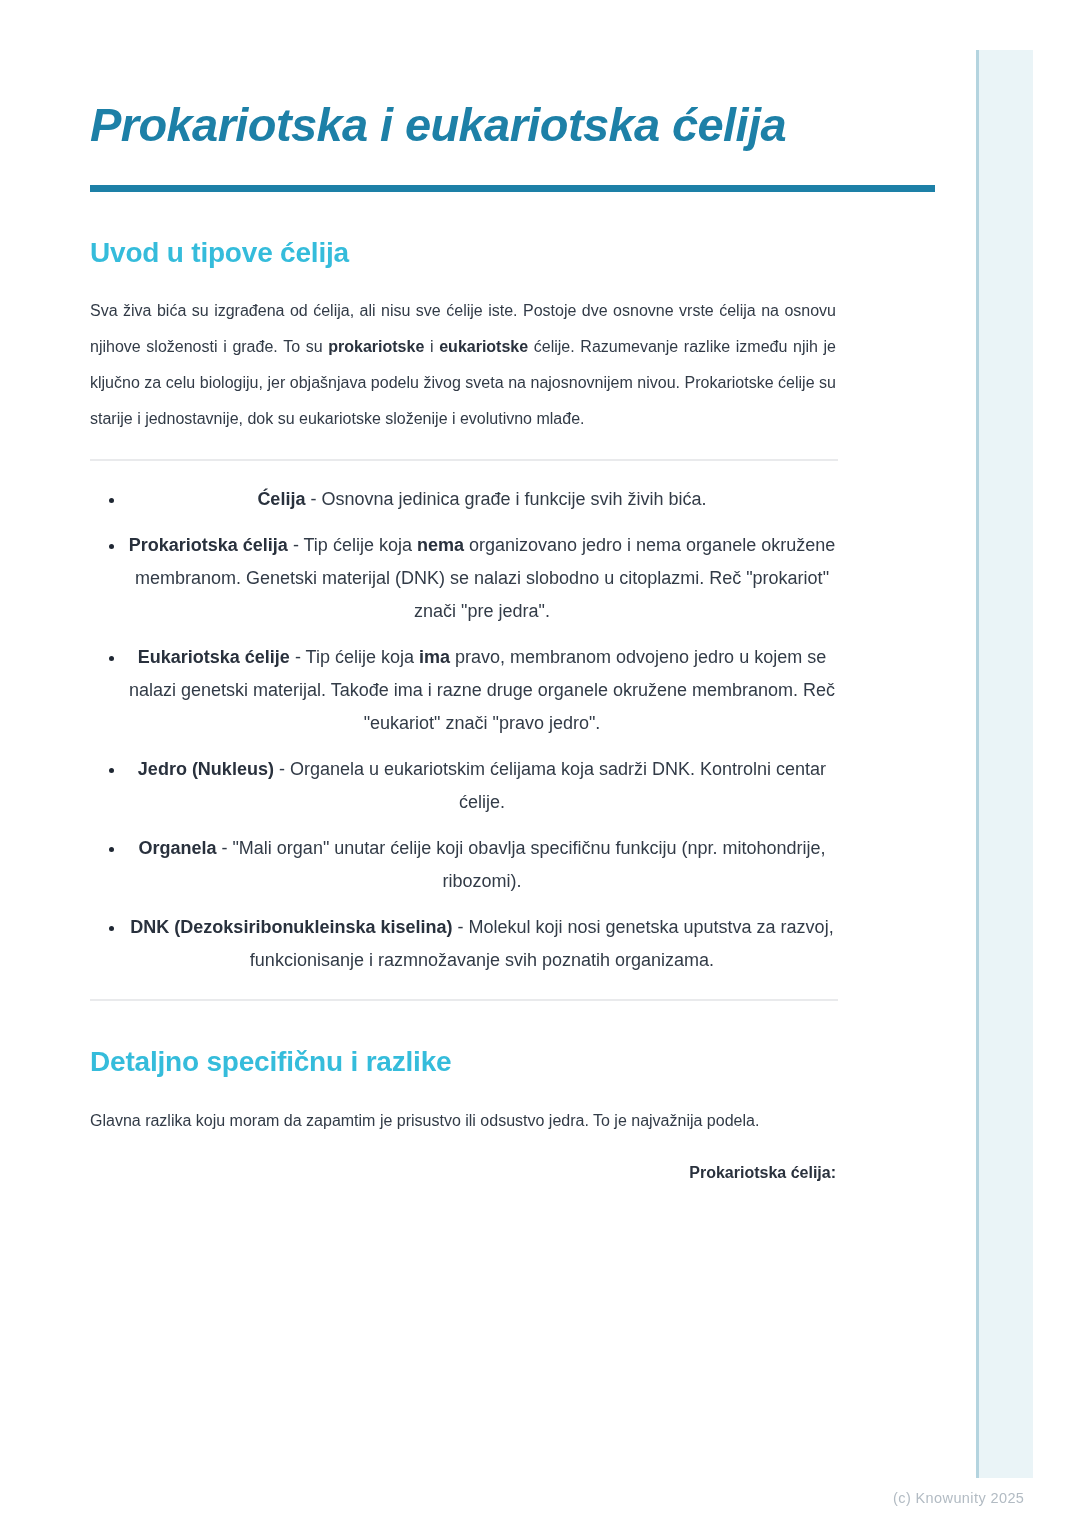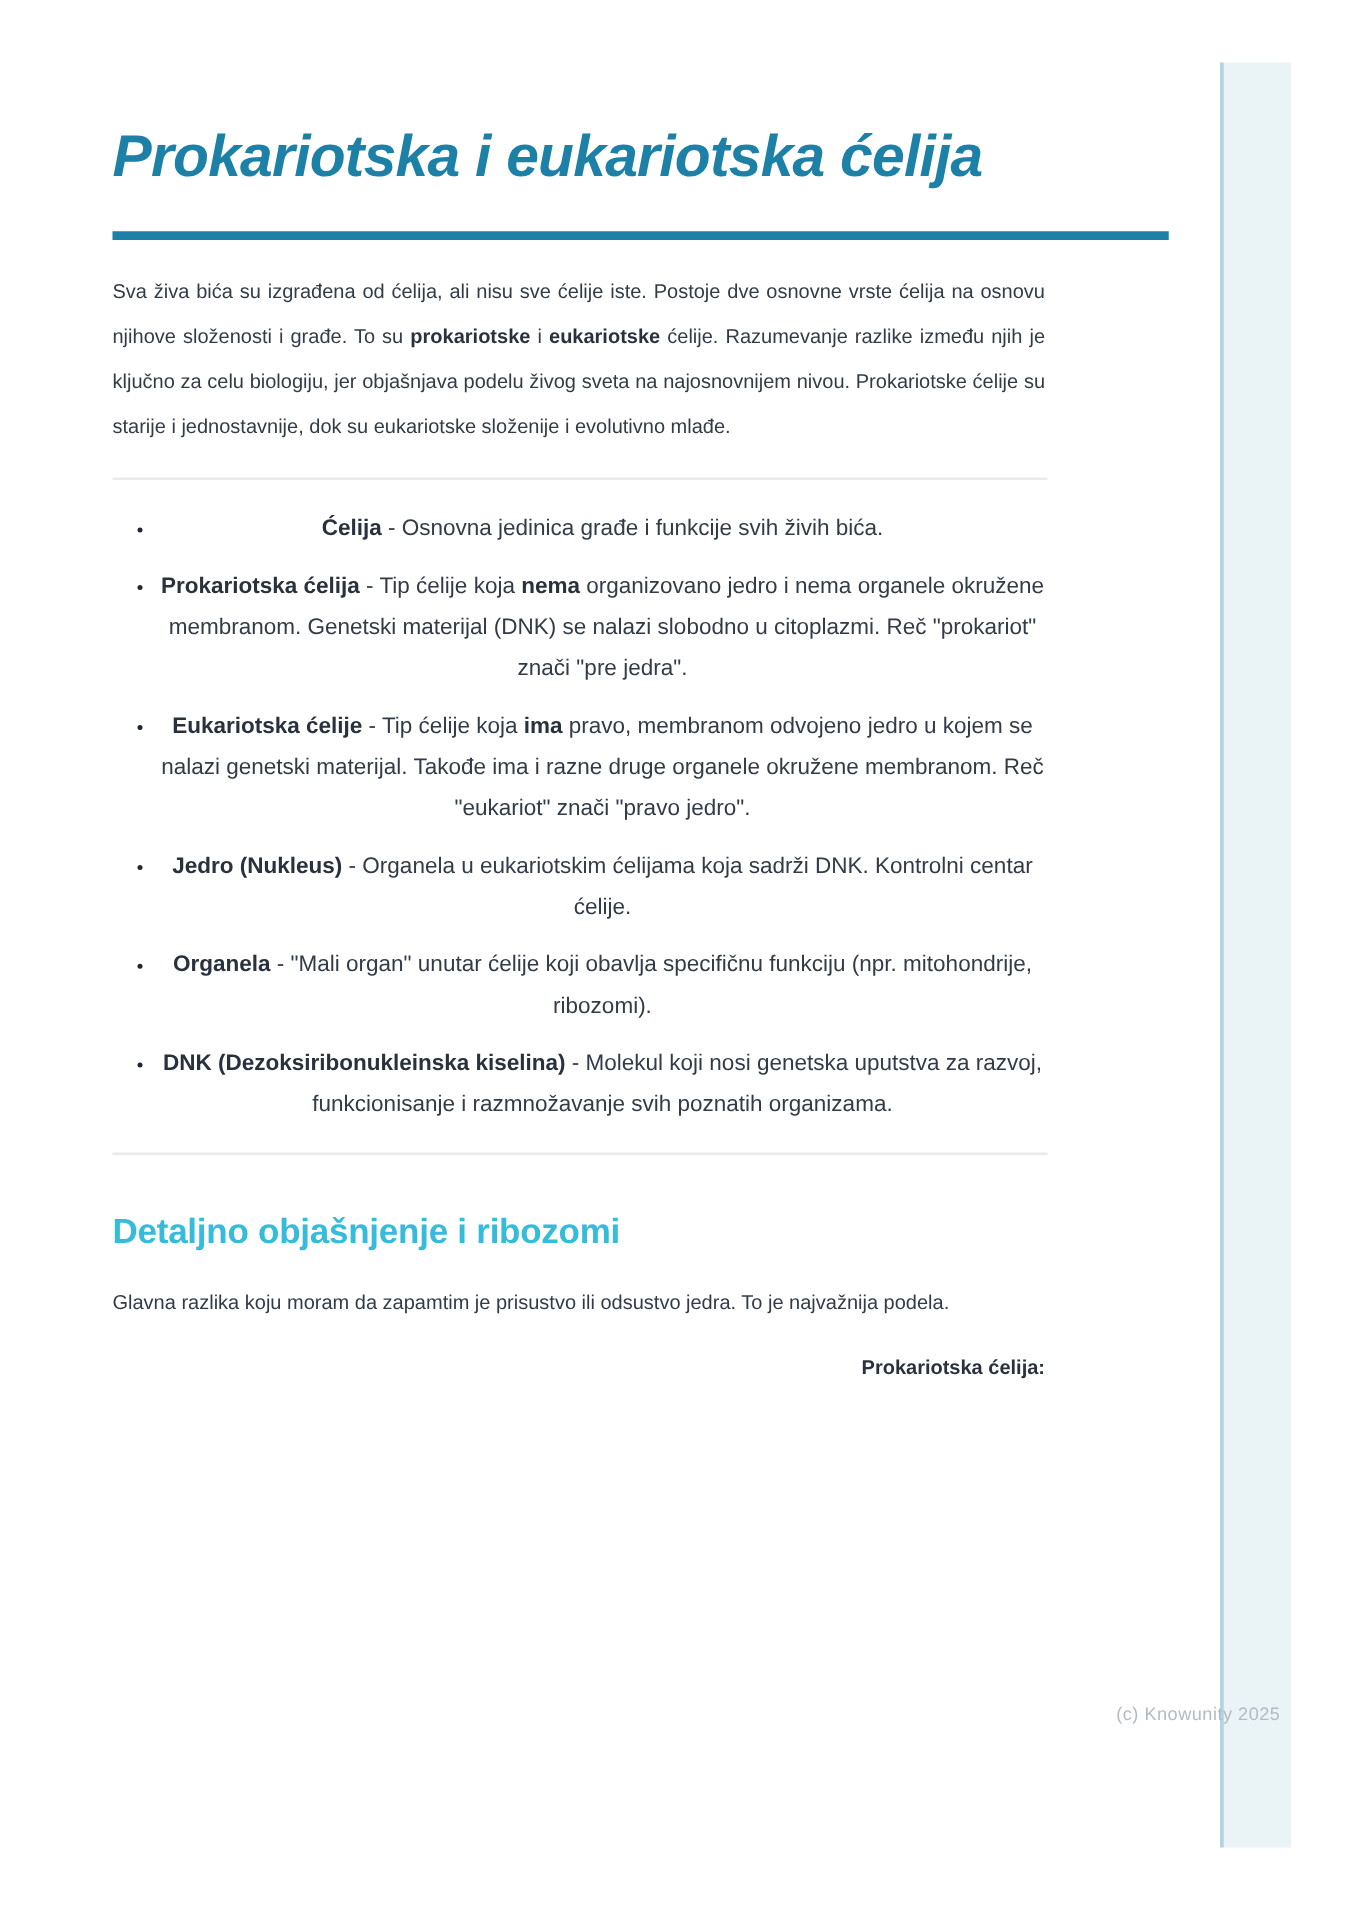--- a/index.html
+++ b/index.html
@@ -88,58 +88,59 @@
   .bullets li::marker {
     color: #1f2733;
     font-size: 16px;
   }
   .para-bold {
     margin-top: 16px;
     text-align: right;
   }
   .watermark {
     position: absolute;
-    top: 1364px;
+    top: 1490px;
     left: 893px;
     font-size: 14.5px;
     color: #b2bbc3;
     letter-spacing: 0.4px;
     z-index: 3;
   }
 </style>
 </head>
 <body>
 
 <div class="side-stripe"></div>
 
 <div class="content">
 
   <h1 class="doc-title">Prokariotska i eukariotska ćelija</h1>
   <div class="title-rule"></div>
 
   <section>
+    <h2 class="section-heading">Uvod u tipove ćelija</h2>
     <p class="para"><span>Sva živa bića su izgrađena od ćelija, ali nisu sve ćelije iste. Postoje dve osnovne vrste ćelija na osnovu njihove složenosti i građe. To su </span><strong>prokariotske</strong><span> i </span><strong>eukariotske</strong><span> ćelije. Razumevanje razlike između njih je ključno za celu biologiju, jer objašnjava podelu živog sveta na najosnovnijem nivou. Prokariotske ćelije su starije i jednostavnije, dok su eukariotske složenije i evolutivno mlađe.</span></p>
   </section>
 
   <hr class="divider">
 
   <section>
     <ul class="bullets">
         <li><strong>Ćelija</strong><span> - Osnovna jedinica građe i funkcije svih živih bića.</span></li>
         <li><strong>Prokariotska ćelija</strong><span> - Tip ćelije koja </span><strong>nema</strong><span> organizovano jedro i nema organele okružene membranom. Genetski materijal (DNK) se nalazi slobodno u citoplazmi. Reč "prokariot" znači "pre jedra".</span></li>
         <li><strong>Eukariotska ćelije</strong><span> - Tip ćelije koja </span><strong>ima</strong><span> pravo, membranom odvojeno jedro u kojem se nalazi genetski materijal. Takođe ima i razne druge organele okružene membranom. Reč "eukariot" znači "pravo jedro".</span></li>
         <li><strong>Jedro (Nukleus)</strong><span> - Organela u eukariotskim ćelijama koja sadrži DNK. Kontrolni centar ćelije.</span></li>
         <li><strong>Organela</strong><span> - "Mali organ" unutar ćelije koji obavlja specifičnu funkciju (npr. mitohondrije, ribozomi).</span></li>
         <li><strong>DNK (Dezoksiribonukleinska kiselina)</strong><span> - Molekul koji nosi genetska uputstva za razvoj, funkcionisanje i razmnožavanje svih poznatih organizama.</span></li>
       </ul>
   </section>
 
   <hr class="divider">
 
   <section>
-    <h2 class="section-heading">Detaljno objašnjenje i ribozomi</h2>
+    <h2 class="section-heading">Detaljno specifičnu i razlike</h2>
     <p class="para"><span>Glavna razlika koju moram da zapamtim je prisustvo ili odsustvo jedra. To je najvažnija podela.</span></p>
     <p class="para para-bold"><strong>Prokariotska ćelija:</strong></p>
   </section>
 
 </div>
 
 <div class="watermark">(c) Knowunity 2025</div>
 
 </body></html>

